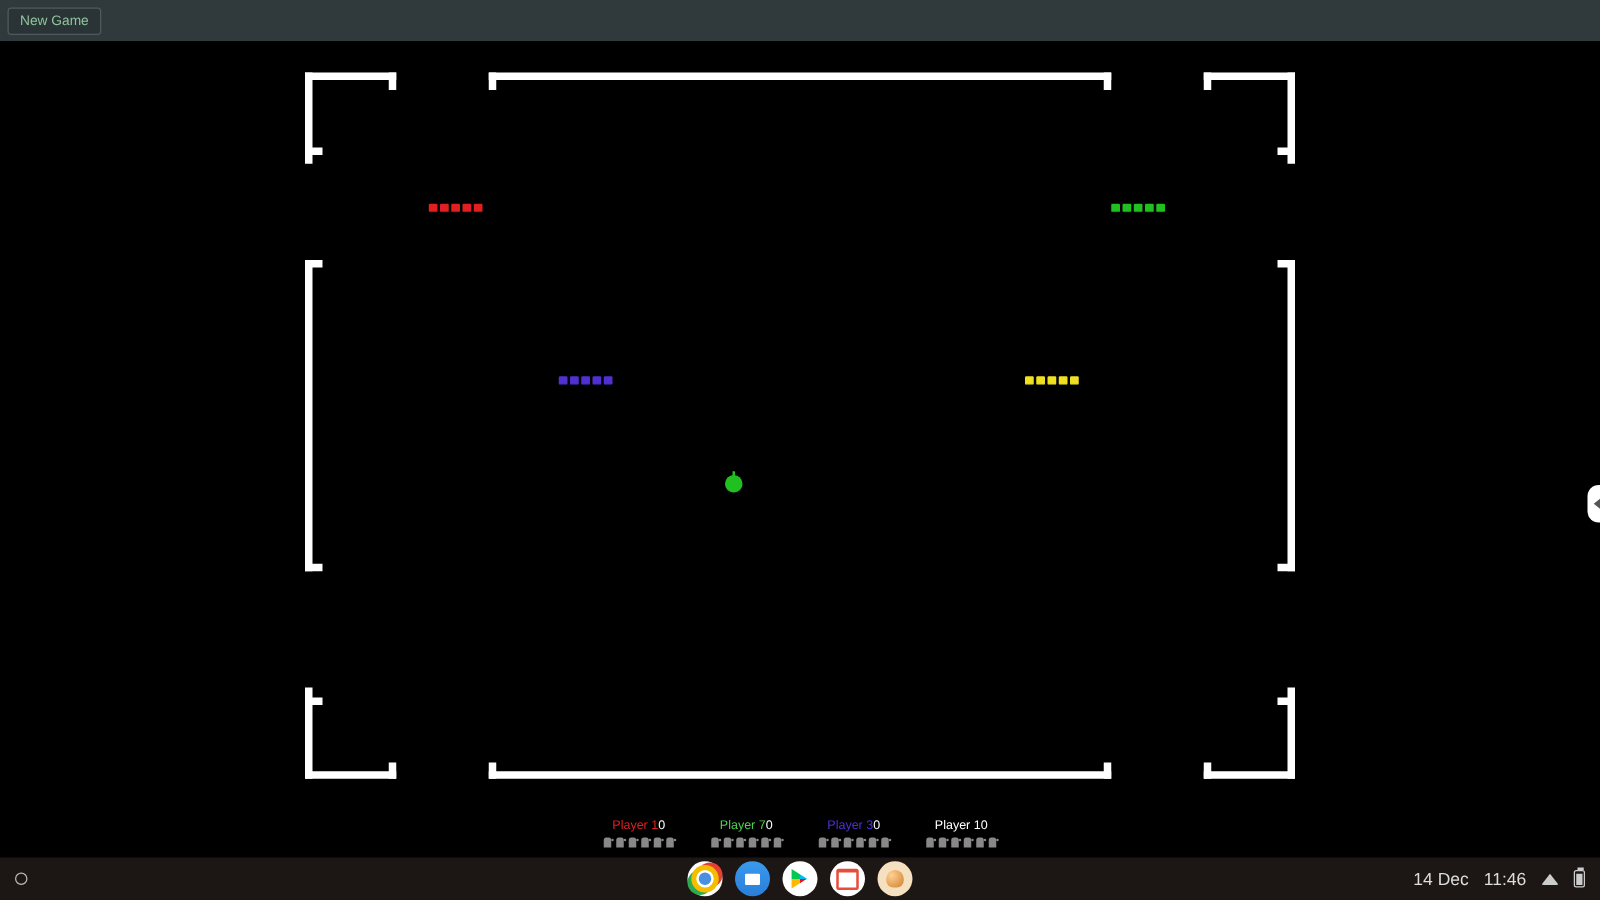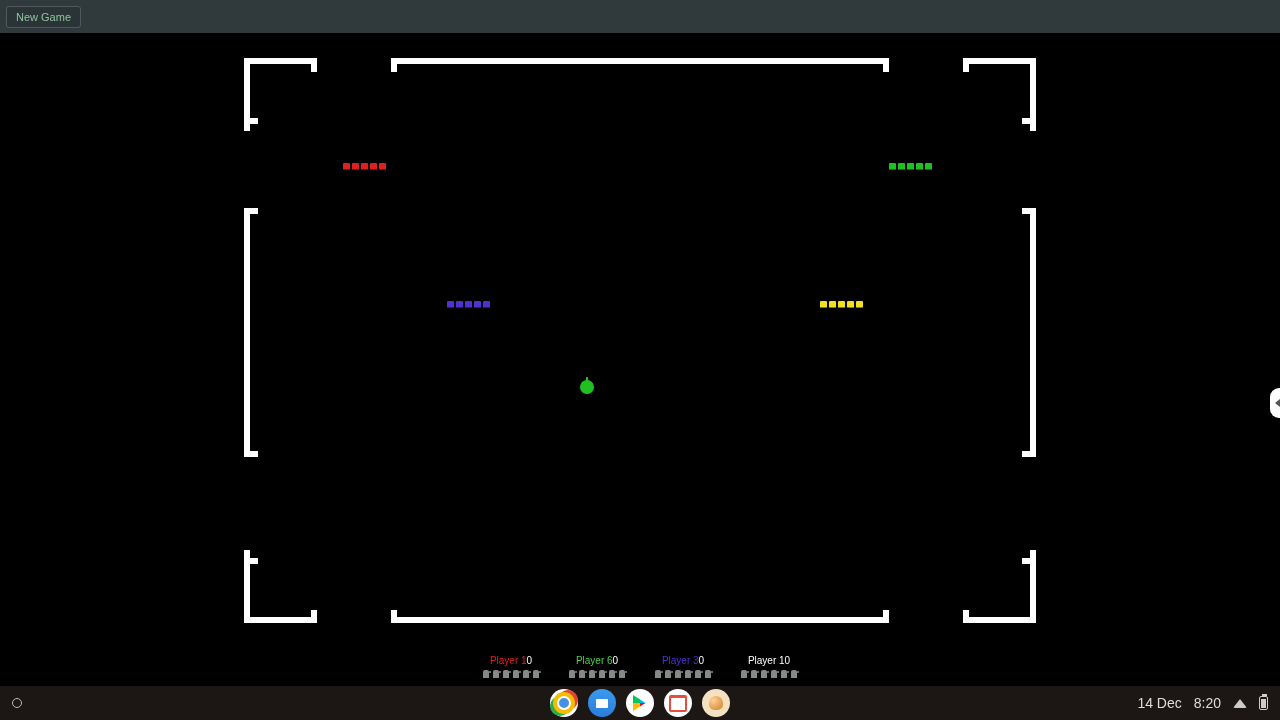--- a/index.html
+++ b/index.html
@@ -274,21 +274,21 @@
           <span class="life"></span>
           <span class="life"></span>
           <span class="life"></span>
           <span class="life"></span>
           <span class="life"></span>
           <span class="life"></span>
         </div>
     </div>
     <div class="score-block">
       <div class="score-top">
-        <span class="score-label" style="color:#50d050">Player 6</span>
+        <span class="score-label" style="color:#50d050">Player 7</span>
         <span class="score-val">0</span>
       </div>
       <div class="lives">
           <span class="life"></span>
           <span class="life"></span>
           <span class="life"></span>
           <span class="life"></span>
           <span class="life"></span>
           <span class="life"></span>
         </div>
@@ -330,17 +330,17 @@
   </div>
   <div class="taskbar-center">
     <div class="app-icon chrome"></div>
     <div class="app-icon files"></div>
     <div class="app-icon play"></div>
     <div class="app-icon store"></div>
     <div class="app-icon game-ico"></div>
   </div>
   <div class="taskbar-right">
     <span class="tray-text">14 Dec</span>
-    <span class="tray-text">8:20</span>
+    <span class="tray-text">11:46</span>
     <span class="wifi-icon"></span>
     <span class="battery-icon"></span>
   </div>
 </div>
 
 </body></html>

